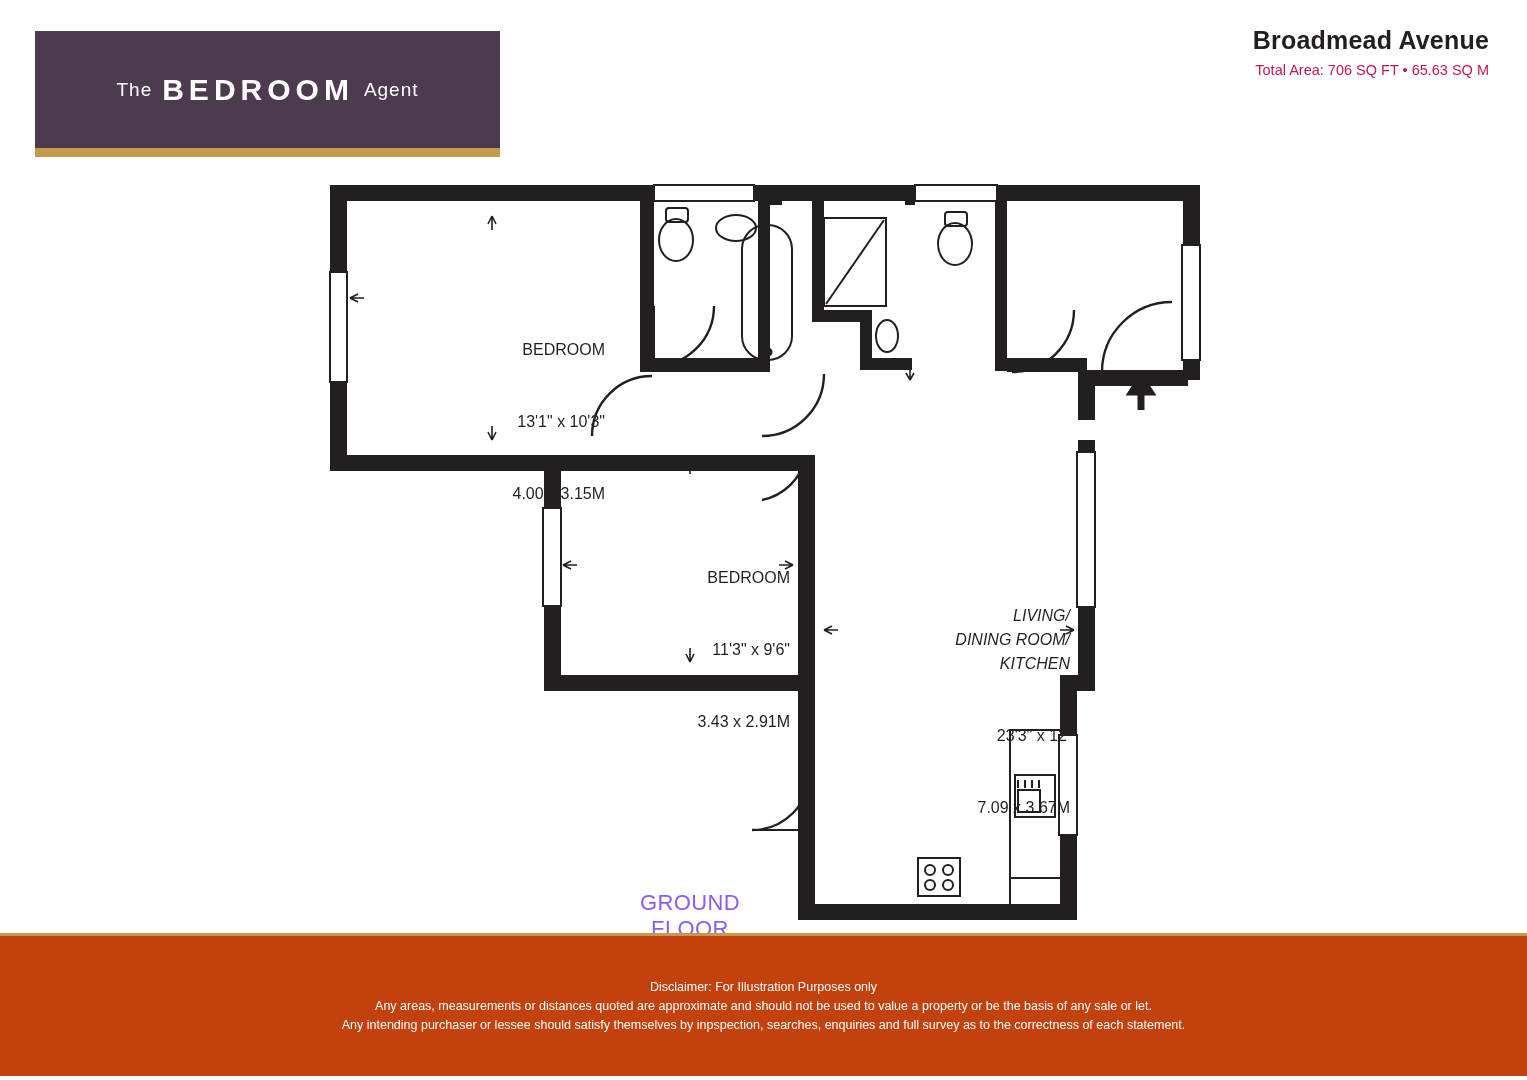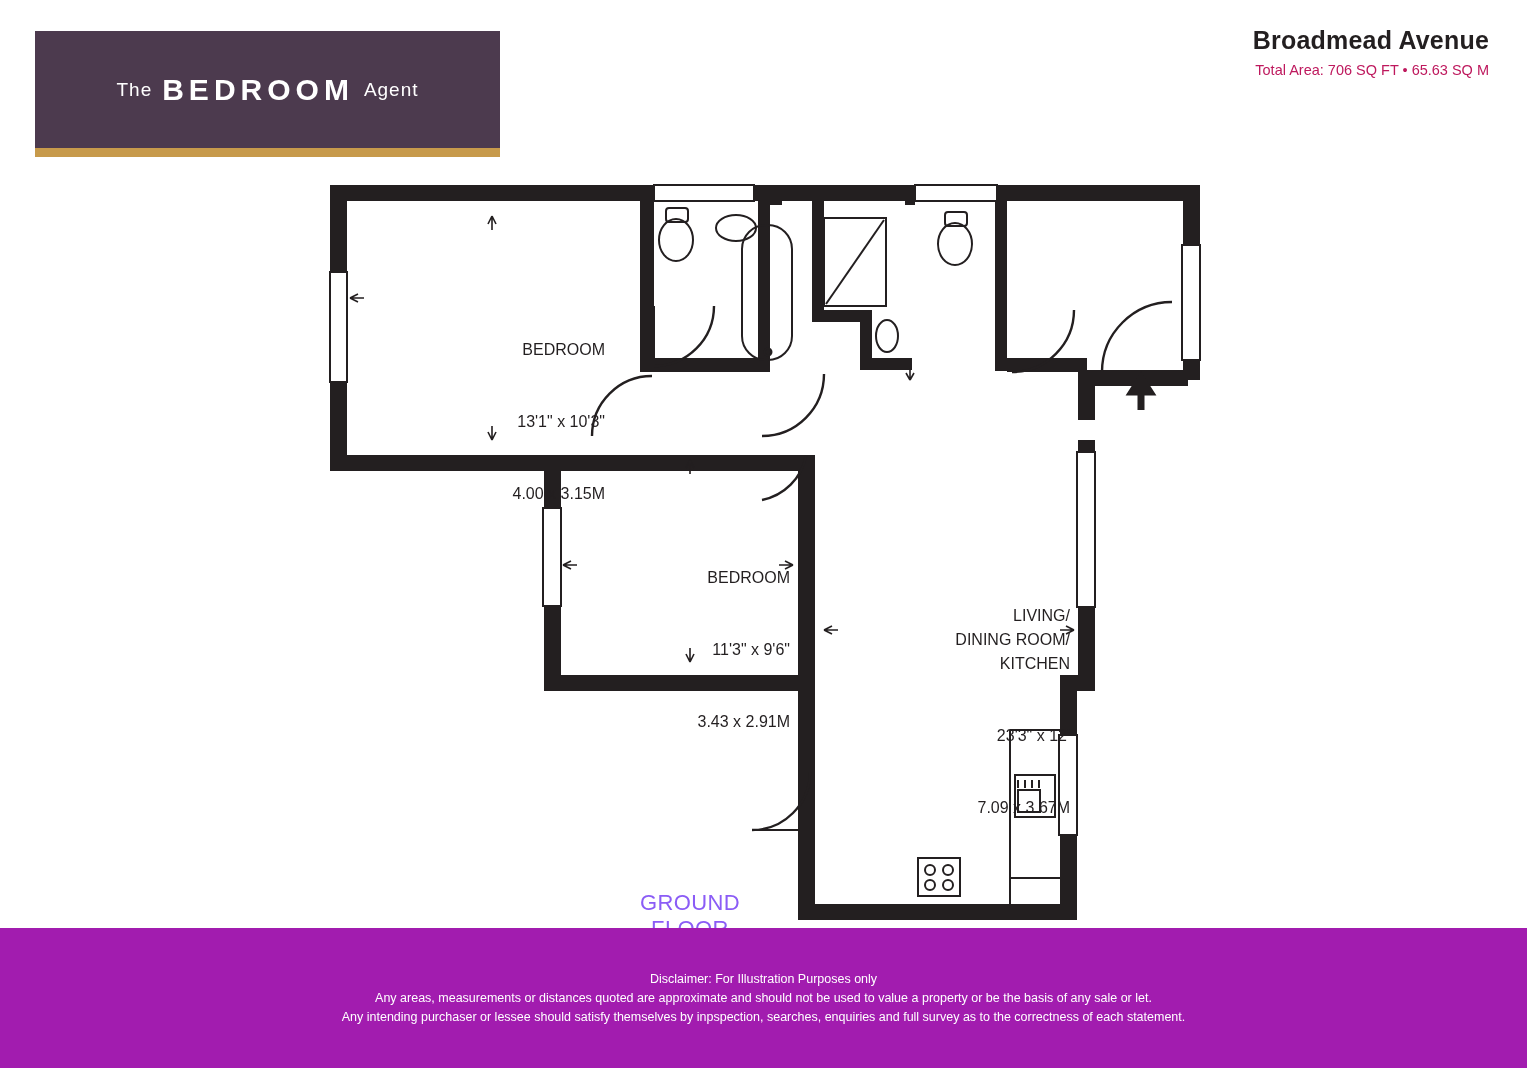--- a/index.html
+++ b/index.html
@@ -35,21 +35,21 @@
   #subtitle{
     position:absolute;right:38px;top:62px;text-align:right;
     font-size:14.5px;color:#be185d;
   }
 
   
   #footer-rule{
     position:absolute;left:0;bottom:140px;width:1527px;height:7px;background:#c79a4b;
   }
   #footer{
-    position:absolute;left:0;bottom:12px;width:1527px;height:140px;background:#a21caf;
+    position:absolute;left:0;bottom:4px;width:1527px;height:140px;background:#c2410c;
     color:#ffffff;display:flex;flex-direction:column;align-items:center;justify-content:center;
   }
   #footer div{font-size:12.5px;line-height:19px;text-align:center;}
   #footer .d0{font-size:12.5px;}
 
   
   #plan{position:absolute;left:0;top:0;width:1527px;height:1080px;}
   .lbl{position:absolute;text-align:right;font-size:16px;line-height:24px;color:#231f20;white-space:pre;}
   #floor-label{
     position:absolute;left:600px;top:890px;width:180px;text-align:center;
@@ -201,21 +201,21 @@
   <div>4.00 x 3.15M</div>
 </div>
 
 <div class="lbl" style="left:565px;top:518px;width:225px;">
   <div>BEDROOM</div>
   <div>11'3" x 9'6"</div>
   <div>3.43 x 2.91M</div>
 </div>
 
 <div class="lbl" style="left:830px;top:556px;width:240px;">
-  <div style="white-space:pre-line;">LIVING/
+  <div style="white-space:pre-line;font-style:italic;">LIVING/
 DINING ROOM/
 KITCHEN</div>
   <div>23'3" x 12'</div>
   <div>7.09 x 3.67M</div>
 </div>
 
 <div id="floor-label">GROUND FLOOR</div>
 
 <div id="footer-rule"></div>
 <div id="footer">

